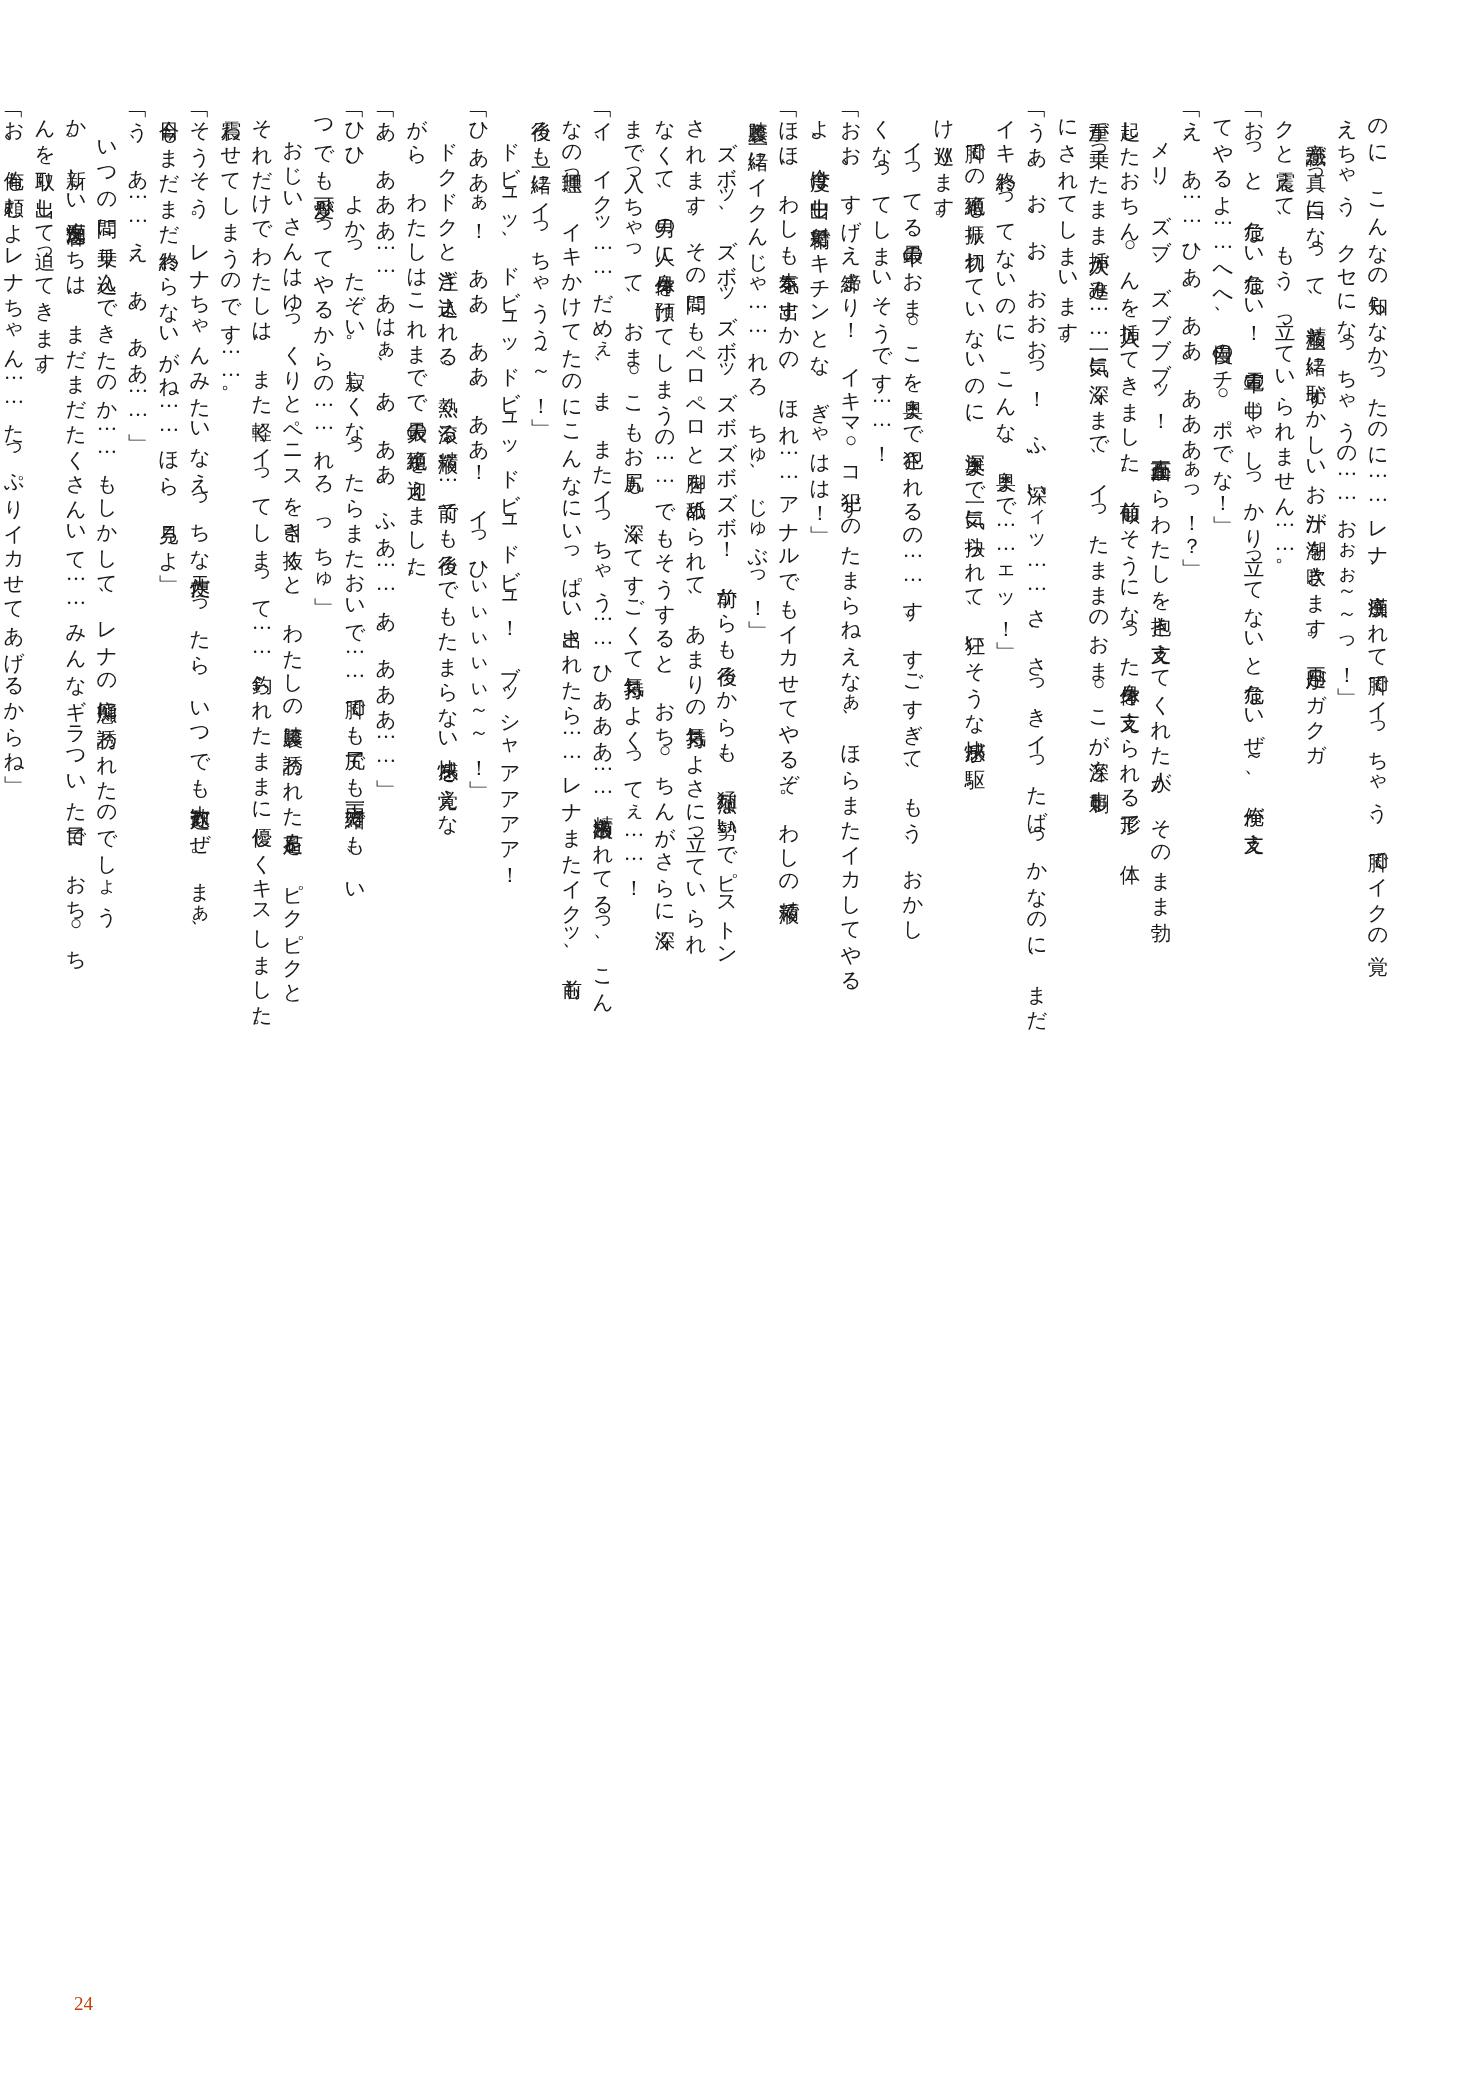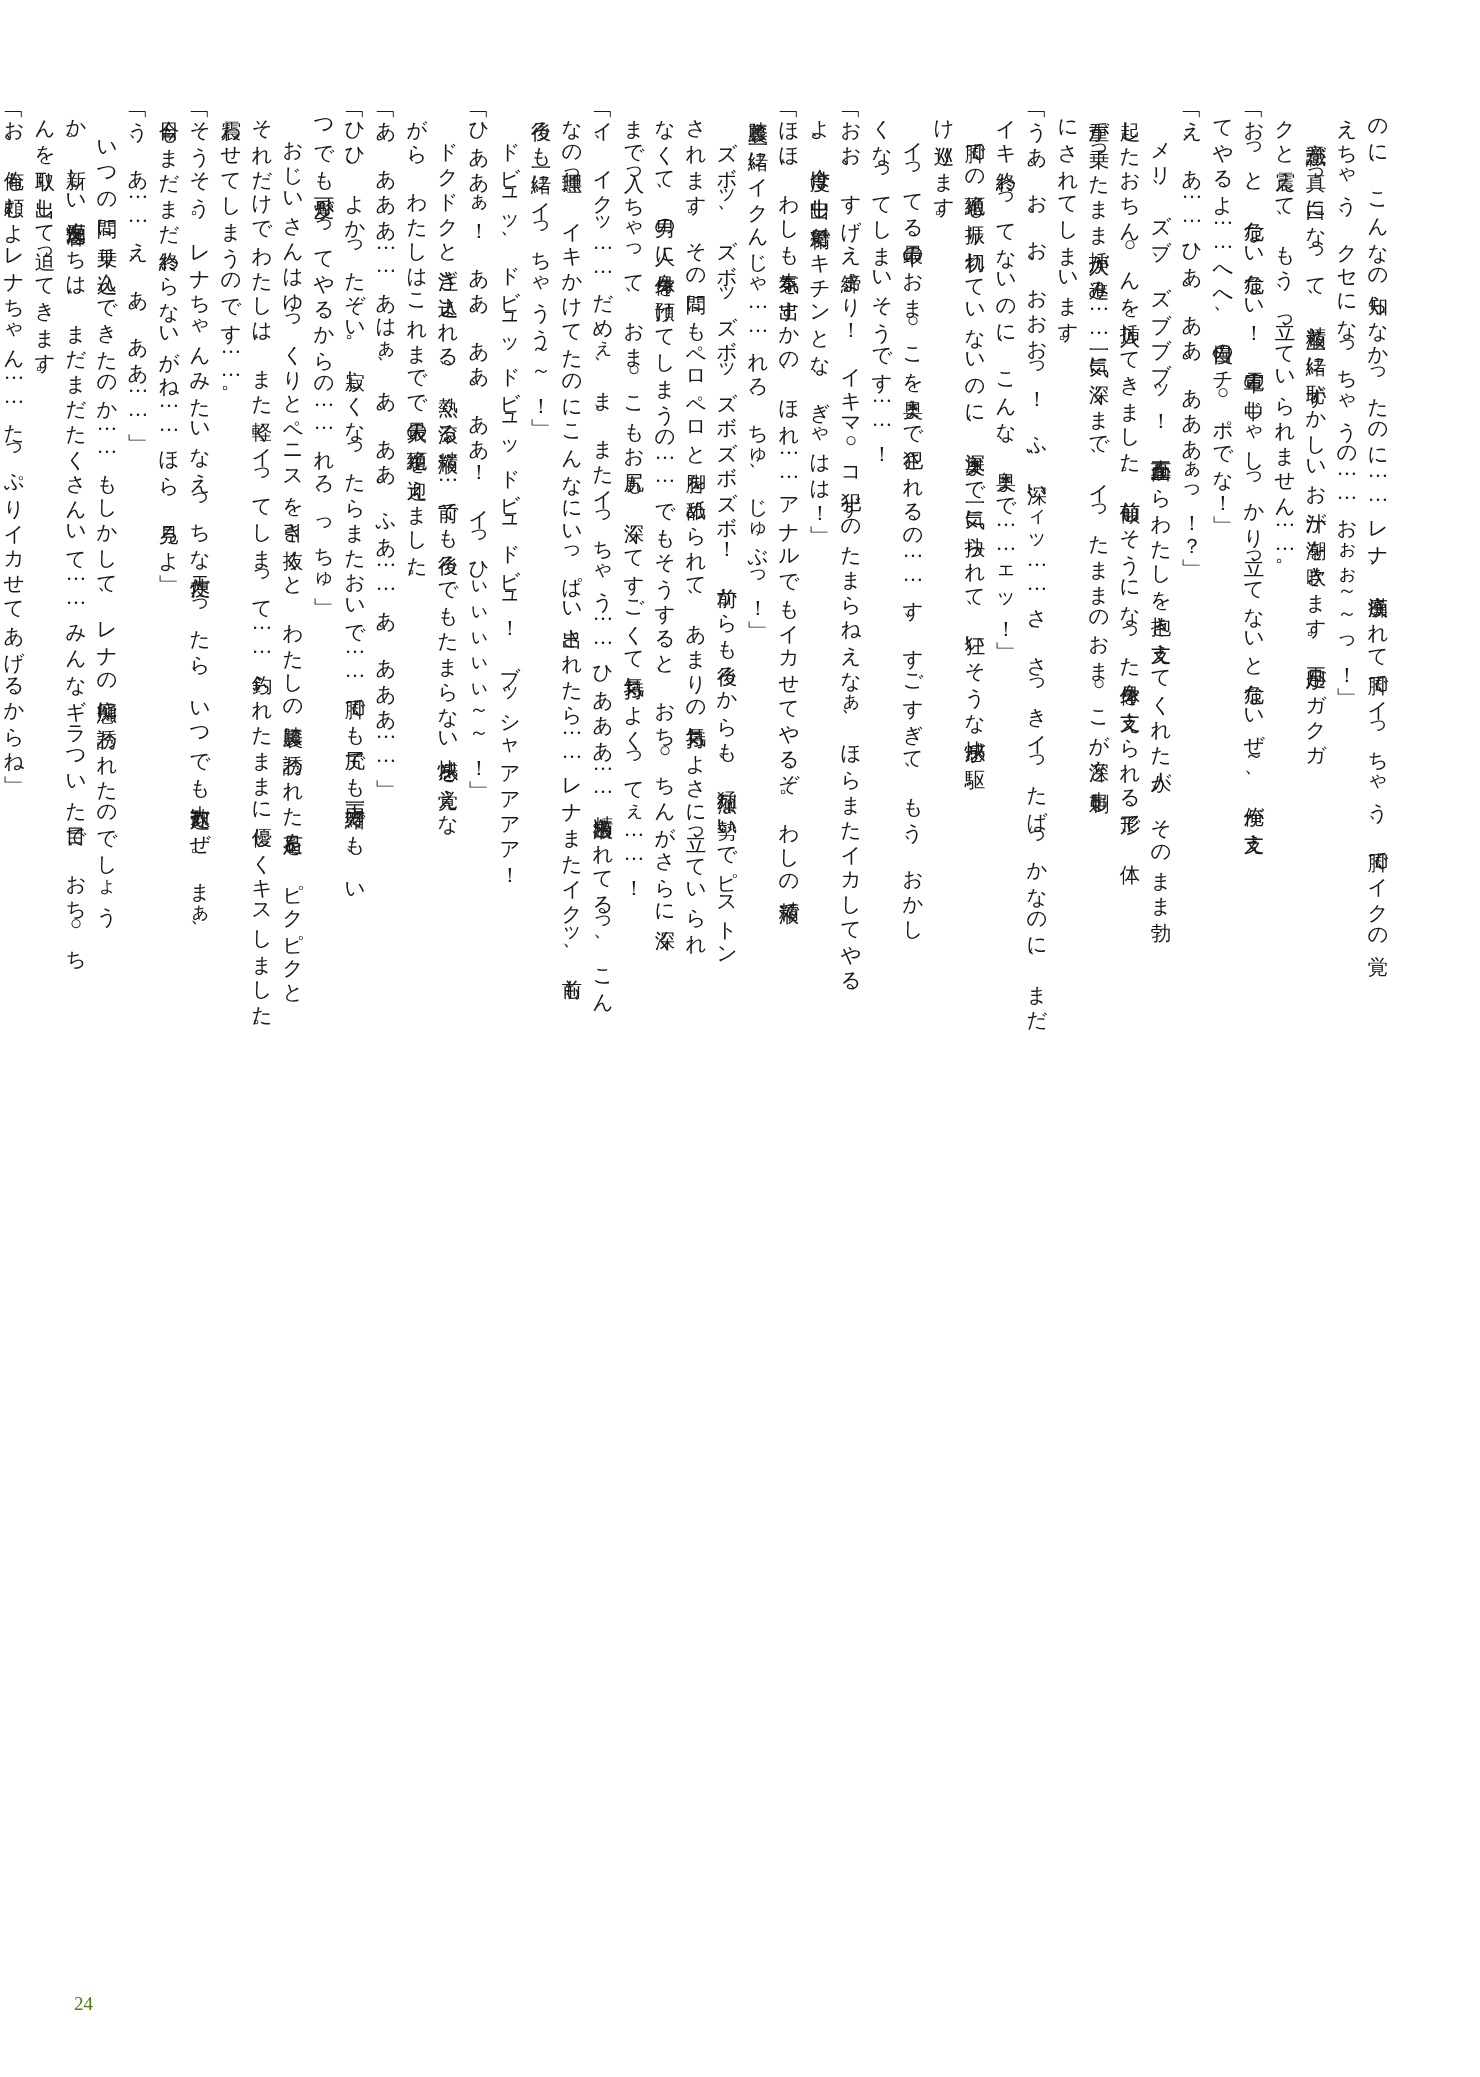--- a/index.html
+++ b/index.html
@@ -50,21 +50,21 @@
   
   .block2 {
     margin-top: 0;
   }
 
   .page-number {
     position: absolute;
     left: 74px;
     bottom: 62px;
     font-size: 19px;
-    color: #4d7c0f;
+    color: #c2410c;
     font-family: "Liberation Serif", "DejaVu Serif", serif;
   }
 </style>
 </head>
 <body>
 
 <div class="page">
 
   <div class="text-body">
 

